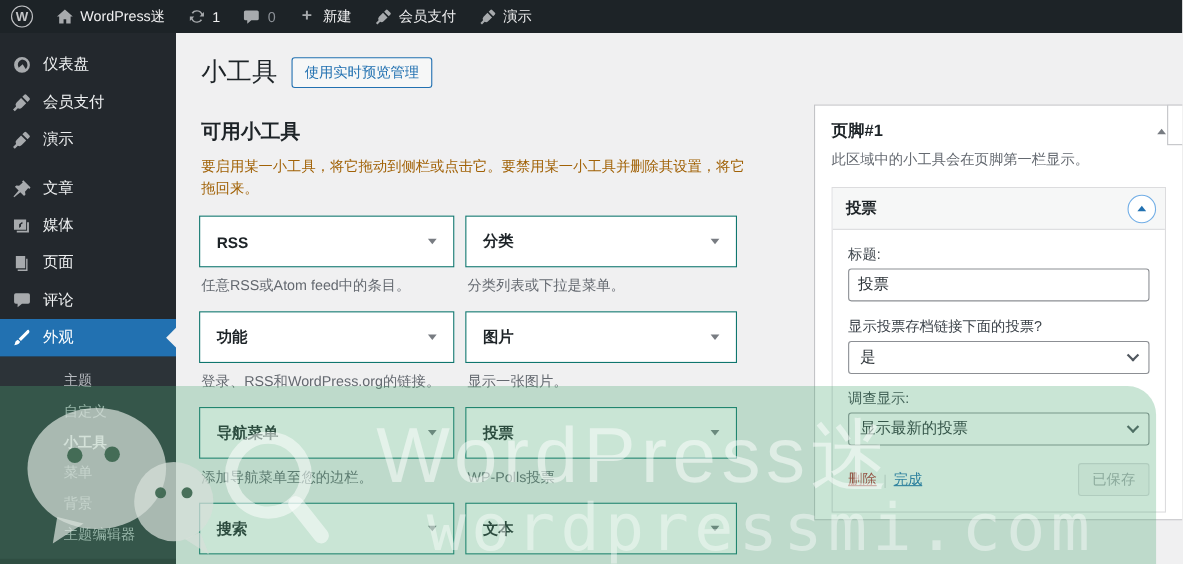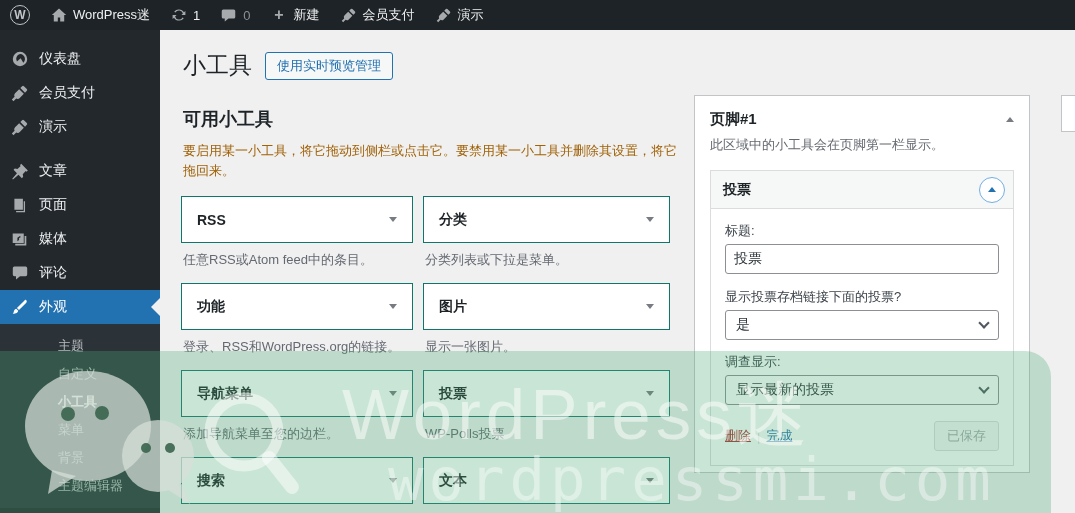--- a/index.html
+++ b/index.html
@@ -43,21 +43,21 @@
 
   .wgrid { margin:15px 0 0 21px; width:492px; display:grid; grid-template-columns:232px 247px; column-gap:10px; }
   .wcard { height:47px; background:#fff; border:1px solid #0f766e; display:flex; align-items:center;
     justify-content:space-between; padding:0 15px; cursor:pointer; }
   .wcard .wt { font-size:14px; font-weight:bold; color:#1d2327; }
   .tri-down { width:0; height:0; border-left:4px solid transparent; border-right:4px solid transparent; border-top:5px solid #787c82; }
   .tri-up   { width:0; height:0; border-left:4px solid transparent; border-right:4px solid transparent; border-bottom:5px solid #787c82; }
   .wdesc { margin:8px 0 14px 2px; font-size:13px; color:#646970; }
 
   
-  .panel { position:absolute; left:534px; top:65px; width:336px; height:378px; background:#fff;
+  .panel { position:absolute; left:580px; top:65px; width:336px; height:378px; background:#fff;
     border:1px solid #c3c4c7; padding:14px 15px; }
   .panel-head { display:flex; align-items:center; justify-content:space-between; cursor:pointer; }
   .panel-title { font-size:15px; font-weight:bold; color:#1d2327; }
   .panel-desc { margin-top:7px; font-size:13px; color:#646970; }
   .widget-box { margin-top:16px; border:1px solid #dcdcde; }
   .widget-head { height:38px; background:#f6f7f7; border-bottom:1px solid #dcdcde;
     display:flex; align-items:center; justify-content:space-between; padding:0 8px 0 12px; cursor:pointer; }
   .widget-head .wt { font-size:14px; font-weight:bold; color:#1d2327; }
   .circ-toggle { width:26px; height:26px; border:1px solid #72aee6; border-radius:50%;
     display:flex; align-items:center; justify-content:center; background:#fff; cursor:pointer; }
@@ -176,32 +176,32 @@
         <span class="s-ico">
           <svg width="17" height="17" viewBox="0 0 20 20">
               <path fill="currentColor" d="M12 1 10.5 2.5l1 1-4 3.5-3-.5L3 8l4 4-5.5 6.5.8.8L8.8 13.8l4 4 1.5-1.5-.5-3 3.5-4 1 1L19.8 8.8z"></path>
             </svg>
         </span>
         <span>文章</span>
       </div>
       <div class="side-item">
         <span class="s-ico">
           <svg width="17" height="17" viewBox="0 0 20 20">
+              <path fill="currentColor" d="M2 3h13v11H2zM16 6h2v11H5v-2h11zM11 5.5 7.5 8v4l2-1.5V8.2l1.5-.5z"></path>
+            </svg>
+        </span>
+        <span>媒体</span>
+      </div>
+      <div class="side-item">
+        <span class="s-ico">
+          <svg width="17" height="17" viewBox="0 0 20 20">
               <path fill="currentColor" d="M4 2h10v13H4zM15 5h1.5v13H6v-1.5h9z"></path>
             </svg>
         </span>
         <span>页面</span>
-      </div>
-      <div class="side-item">
-        <span class="s-ico">
-          <svg width="17" height="17" viewBox="0 0 20 20">
-              <path fill="currentColor" d="M2 3h13v11H2zM16 6h2v11H5v-2h11zM11 5.5 7.5 8v4l2-1.5V8.2l1.5-.5z"></path>
-            </svg>
-        </span>
-        <span>媒体</span>
       </div>
       <div class="side-item">
         <span class="s-ico">
           <svg width="16" height="16" viewBox="0 0 20 20">
               <path fill="currentColor" d="M3 2h14a2 2 0 0 1 2 2v8a2 2 0 0 1-2 2h-7l-5 4v-4H3a2 2 0 0 1-2-2V4a2 2 0 0 1 2-2z"></path>
             </svg>
         </span>
         <span>评论</span>
       </div>
       <div class="side-item active">

